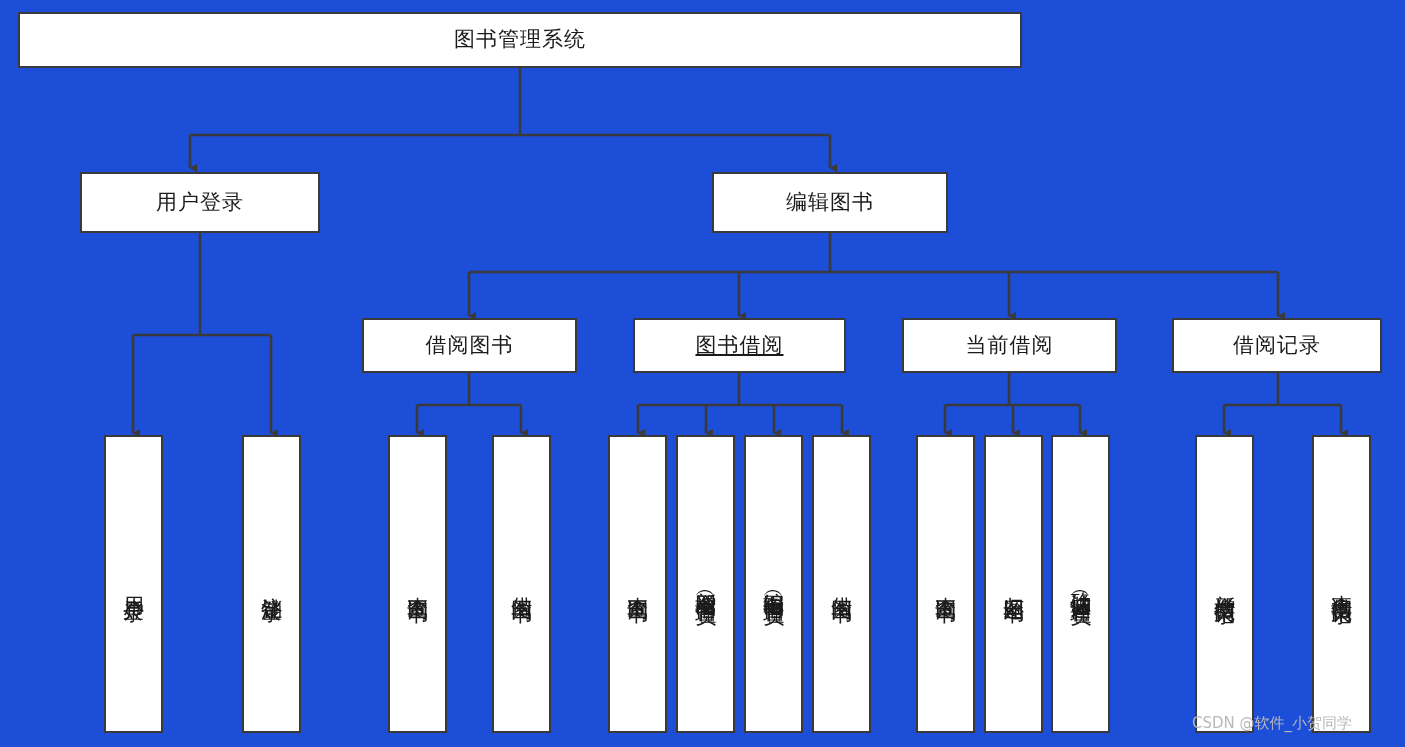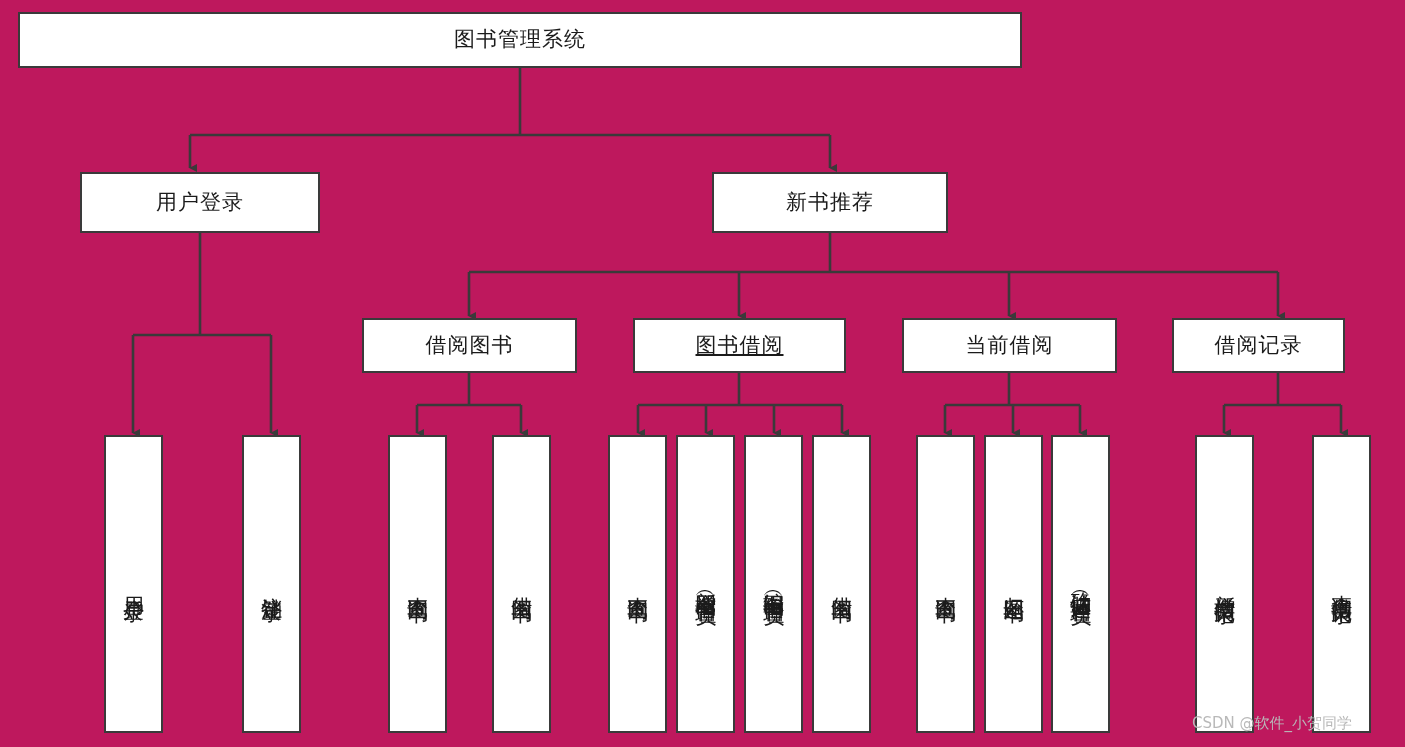--- a/index.html
+++ b/index.html
@@ -4,21 +4,21 @@
 <style>
   html, body {
     margin: 0;
     padding: 0;
     background: #ffffff;
   }
   #canvas {
     position: relative;
     width: 1405px;
     height: 747px;
-    background: #be185d;
+    background: #1d4ed8;
     font-family: "DejaVu Sans", "Liberation Sans", sans-serif;
     overflow: hidden;
   }
   .node {
     position: absolute;
     box-sizing: border-box;
     border: 2px solid #3a3a3a;
     background: #ffffff;
     display: flex;
     align-items: center;
@@ -114,36 +114,36 @@
 
   <div class="node horiz" style="left:18px; top:12px; width:1004px; height:56px;">
     <span>图书管理系统</span>
   </div>
 
   <div class="node horiz" style="left:80px; top:172px; width:240px; height:61px;">
     <span>用户登录</span>
   </div>
 
   <div class="node horiz" style="left:712px; top:172px; width:236px; height:61px;">
-    <span>新书推荐</span>
+    <span>编辑图书</span>
   </div>
 
   <div class="node horiz" style="left:362px; top:318px; width:215px; height:55px;">
     <span>借阅图书</span>
   </div>
 
   <div class="node horiz" style="left:633px; top:318px; width:213px; height:55px;text-decoration:underline;">
     <span>图书借阅</span>
   </div>
 
   <div class="node horiz" style="left:902px; top:318px; width:215px; height:55px;">
     <span>当前借阅</span>
   </div>
 
-  <div class="node horiz" style="left:1172px; top:318px; width:173px; height:55px;">
+  <div class="node horiz" style="left:1172px; top:318px; width:210px; height:55px;">
     <span>借阅记录</span>
   </div>
 
   <div class="node vert" style="left:104px; top:435px; width:59px; height:298px;">
     <span class="vtext">用户登录</span>
   </div>
 
   <div class="node vert" style="left:242px; top:435px; width:59px; height:298px;">
     <span class="vtext">注销登录</span>
   </div>

